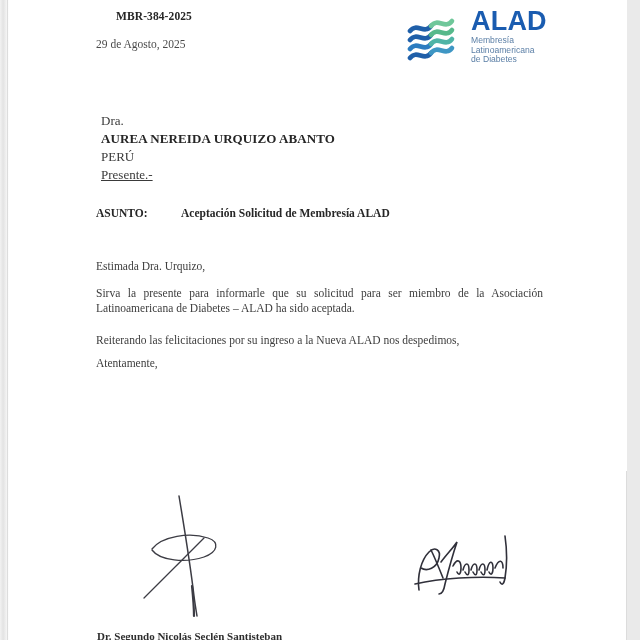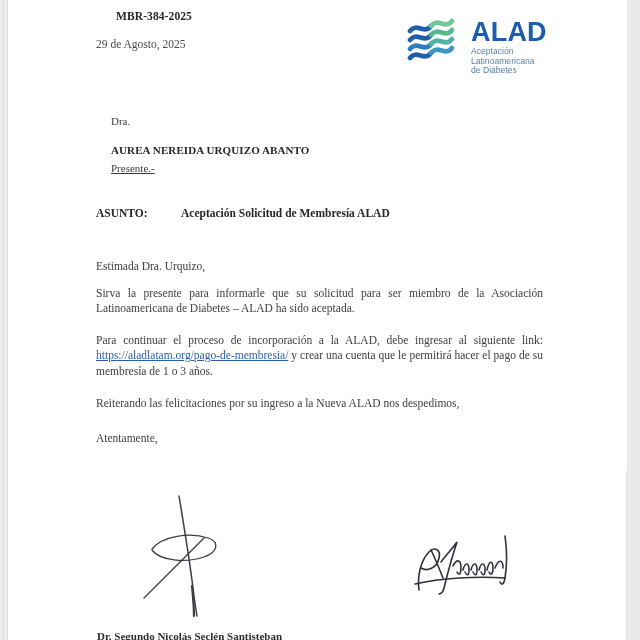--- a/index.html
+++ b/index.html
@@ -83,21 +83,21 @@
     width: 160px;
     height: 60px;
   }
   .logo-mark {
     position: absolute;
     left: 0; top: 3px;
     width: 62px; height: 52px;
   }
   .logo-text {
     position: absolute;
-    left: 64px; top: 11px;
+    left: 64px; top: 0;
     width: 96px;
   }
   .logo-word {
     font-family: "Liberation Sans", sans-serif;
     font-weight: bold;
     font-size: 27px;
     line-height: 27px;
     letter-spacing: .2px;
     color: #1a5cb0;
   }
@@ -105,30 +105,29 @@
     font-family: "Liberation Sans", sans-serif;
     font-size: 8.6px;
     line-height: 9.6px;
     color: #5b7fa6;
     margin-top: 1px;
   }
 
   
   .addr {
     position: absolute;
-    left: 102px;
+    left: 92px;
     top: 112px;
-    font-size: 11px;
+    font-size: 13px;
     line-height: 18px;
   }
   .addr .name {
     font-weight: bold;
     color: #262626;
     letter-spacing: .1px;
-    margin-top: 11px;
   }
   .addr .presente {
     text-decoration: underline;
   }
 
   
   .asunto {
     position: absolute;
     left: 87px;
     top: 207px;
@@ -152,21 +151,21 @@
   .para {
     margin: 0 12px 16px 0;
     text-align: justify;
     text-justify: inter-word;
   }
   .link {
     color: #2a5fa8;
     text-decoration: underline;
   }
   .closing { margin: 0; }
-  .closing .line2 { margin-top: 20px; }
+  .closing .line2 { margin-top: 8px; }
 
   
   .sig-area { position: absolute; left: 0; top: 0; width: 618px; height: 640px; pointer-events: none; }
   .sig-left {
     position: absolute;
     left: 123px;
     top: 492px;
     width: 130px;
     height: 130px;
   }
@@ -213,41 +212,41 @@
             <path d="M3 38 C10 29, 17 42, 24 33" stroke="#2C7CC0"></path>
             <path d="M24 33 C31 24, 38 37, 45 28" stroke="#4FB4A6"></path>
             <path d="M3 47 C10 38, 17 51, 24 42" stroke="#1F5FA9"></path>
             <path d="M24 42 C31 33, 38 46, 45 37" stroke="#3E96C4"></path>
           </g>
         </svg>
       </div>
       <div class="logo-text">
         <div class="logo-word">ALAD</div>
         <div class="logo-sub">
-          <div>Aceptación</div>
+          <div>Membresía</div>
           <div>Latinoamericana</div>
           <div>de Diabetes</div>
         </div>
       </div>
     </div>
 
     <div class="addr">
       <div>Dra.</div>
       <div class="name">AUREA NEREIDA URQUIZO ABANTO</div>
+      <div>PERÚ</div>
       <div><span class="presente">Presente.-</span></div>
     </div>
 
     <div class="asunto">
       <span class="asunto-label">ASUNTO:</span><span>Aceptación Solicitud de Membresía ALAD</span>
     </div>
 
     <div class="body-block">
       <p class="greeting">Estimada Dra. Urquizo,</p>
       <p class="para">Sirva la presente para informarle que su solicitud para ser miembro de la Asociación Latinoamericana de Diabetes – ALAD ha sido aceptada.</p>
-      <p class="para"><span>Para continuar el proceso de incorporación a la ALAD, debe ingresar al siguiente link: </span><a class="link" href="#">https://aladlatam.org/pago-de-membresia/</a><span> y crear una cuenta que le permitirá hacer el pago de su membresía de 1 o 3 años.</span></p>
       <div class="closing">
         <div>Reiterando las felicitaciones por su ingreso a la Nueva ALAD nos despedimos,</div>
         <div class="line2">Atentamente,</div>
       </div>
     </div>
 
     <div class="sig-area">
 
       <div class="sig-left">
         <svg viewBox="0 0 130 130" width="130" height="130" aria-hidden="true">

